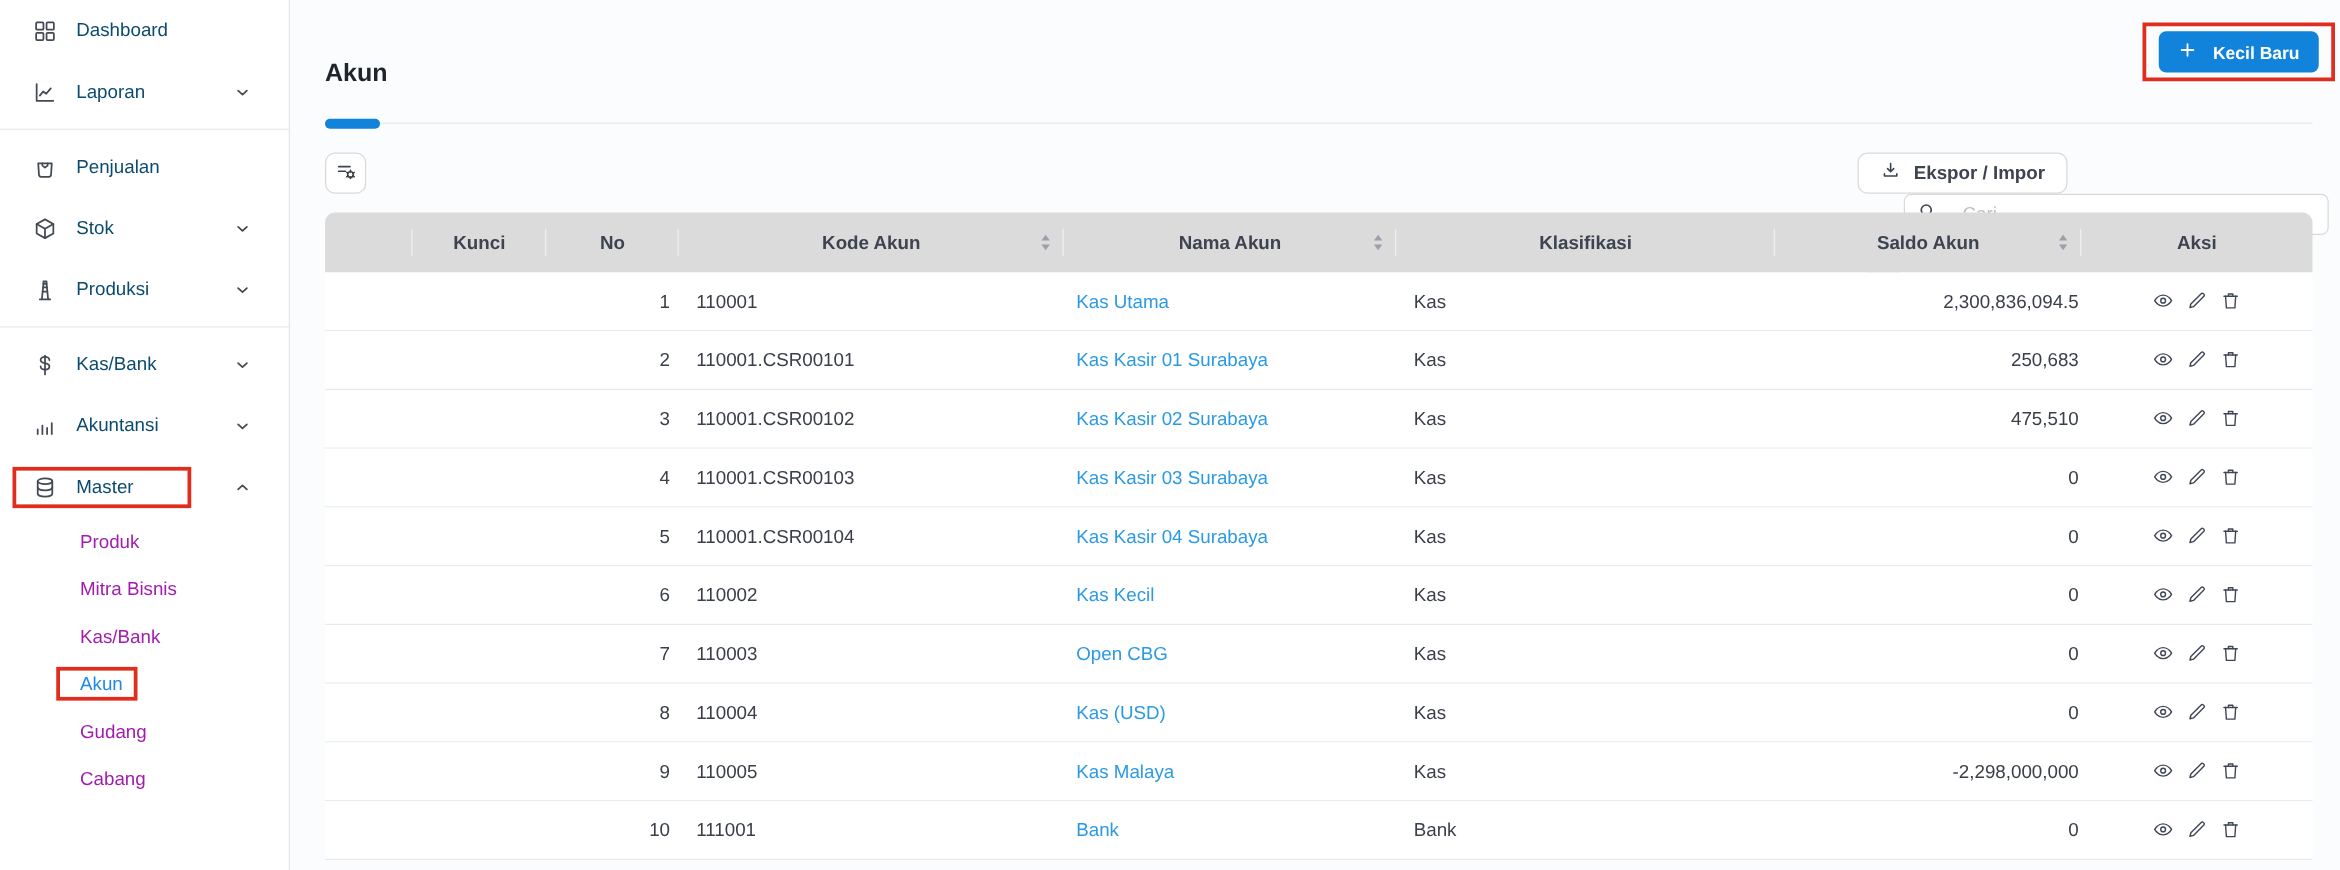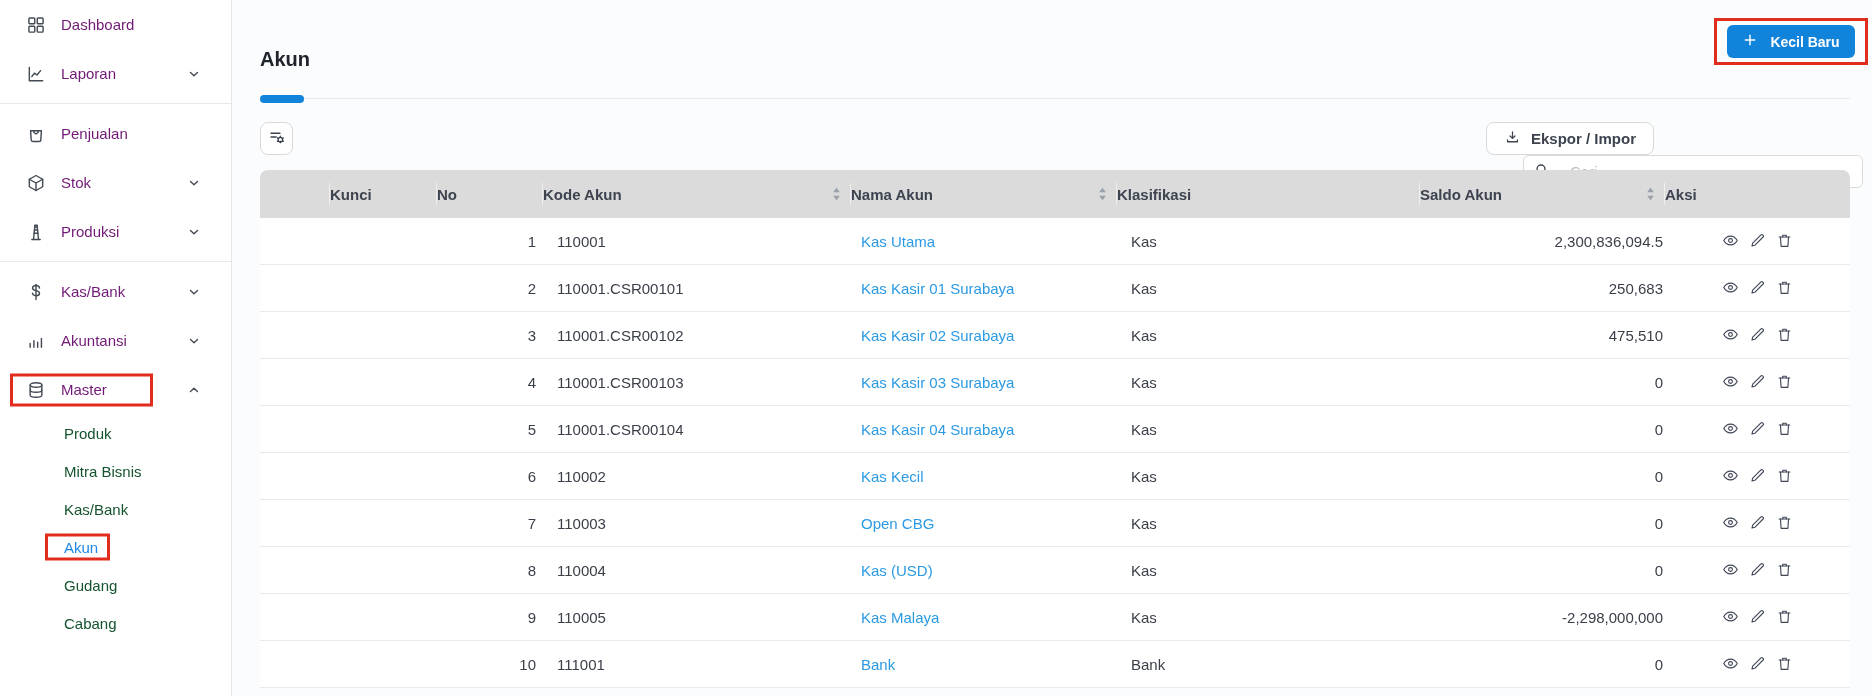--- a/index.html
+++ b/index.html
@@ -9,31 +9,31 @@
     font-family: "Liberation Sans", sans-serif;
     background: #ffffff; color: #3a3f48;
   }
   
   .sidebar {
     position: absolute; left:0; top:0; bottom:0; width:232px;
     background:#fff; border-right:1px solid #e4e6ea; z-index:2;
   }
   .nav-item {
     height:49px; display:flex; align-items:center; gap:15px;
-    padding:0 30px 0 26px; font-size:15px; color:#701a75;
+    padding:0 30px 0 26px; font-size:15px; color:#0c4a6e;
     cursor:pointer; position:relative;
   }
   .nav-item .nav-ic { width:20px; height:20px; flex:0 0 20px; display:flex; align-items:center; justify-content:center; }
   .nav-item .nav-ic svg { width:20px; height:20px; }
   .nav-chevron { margin-left:auto; display:flex; }
   .nav-chevron svg { width:14px; height:14px; }
   .nav-divider { height:1px; background:#e7e9ec; margin:5px 0; }
   .sub-item {
     height:38px; display:flex; align-items:center; padding-left:64px;
-    font-size:15px; color:#14532d; cursor:pointer; position:relative;
+    font-size:15px; color:#a21caf; cursor:pointer; position:relative;
   }
   .sub-item.active { color:#1d88e5; }
   .ann-box {
     position:absolute; top:50%; transform:translateY(-50%);
     border:3px solid #e02d1e; pointer-events:none;
   }
   
   .content { position:absolute; left:232px; top:0; right:0; bottom:0; background:#fbfcfd; }
   .page-title { position:absolute; left:28px; top:48px; font-size:20px; font-weight:700; color:#20242c; }
   .title-rule { position:absolute; left:28px; right:22px; top:95px; height:8px; }
@@ -70,21 +70,21 @@
     font-size:14px; font-weight:600; cursor:pointer; font-family:inherit;
   }
   
   .table { position:absolute; left:28px; top:170px; width:1590px; }
   .tgrid {
     display:grid;
     grid-template-columns:70px 107px 106px 308px 266px 303px 245px 185px;
   }
   .thead { background:#dbdbdb; border-radius:8px 8px 0 0; height:48px; }
   .th {
-    position:relative; display:flex; align-items:center; justify-content:flex-start;
+    position:relative; display:flex; align-items:center; justify-content:center;
     font-size:15px; font-weight:600; color:#3d4450; height:48px;
   }
   .th:not(:last-child)::after {
     content:""; position:absolute; right:0; top:13px; bottom:13px;
     width:1px; background:#efefef;
   }
   .th .sorter { position:absolute; right:9px; top:50%; transform:translateY(-50%); display:flex; cursor:pointer; }
   .trow { background:#fff; height:47px; border-bottom:1px solid #e9eaee; }
   .td { display:flex; align-items:center; font-size:15px; color:#3a3f48; height:47px; overflow:hidden; }
   .td.num { justify-content:flex-end; padding-right:7px; }

